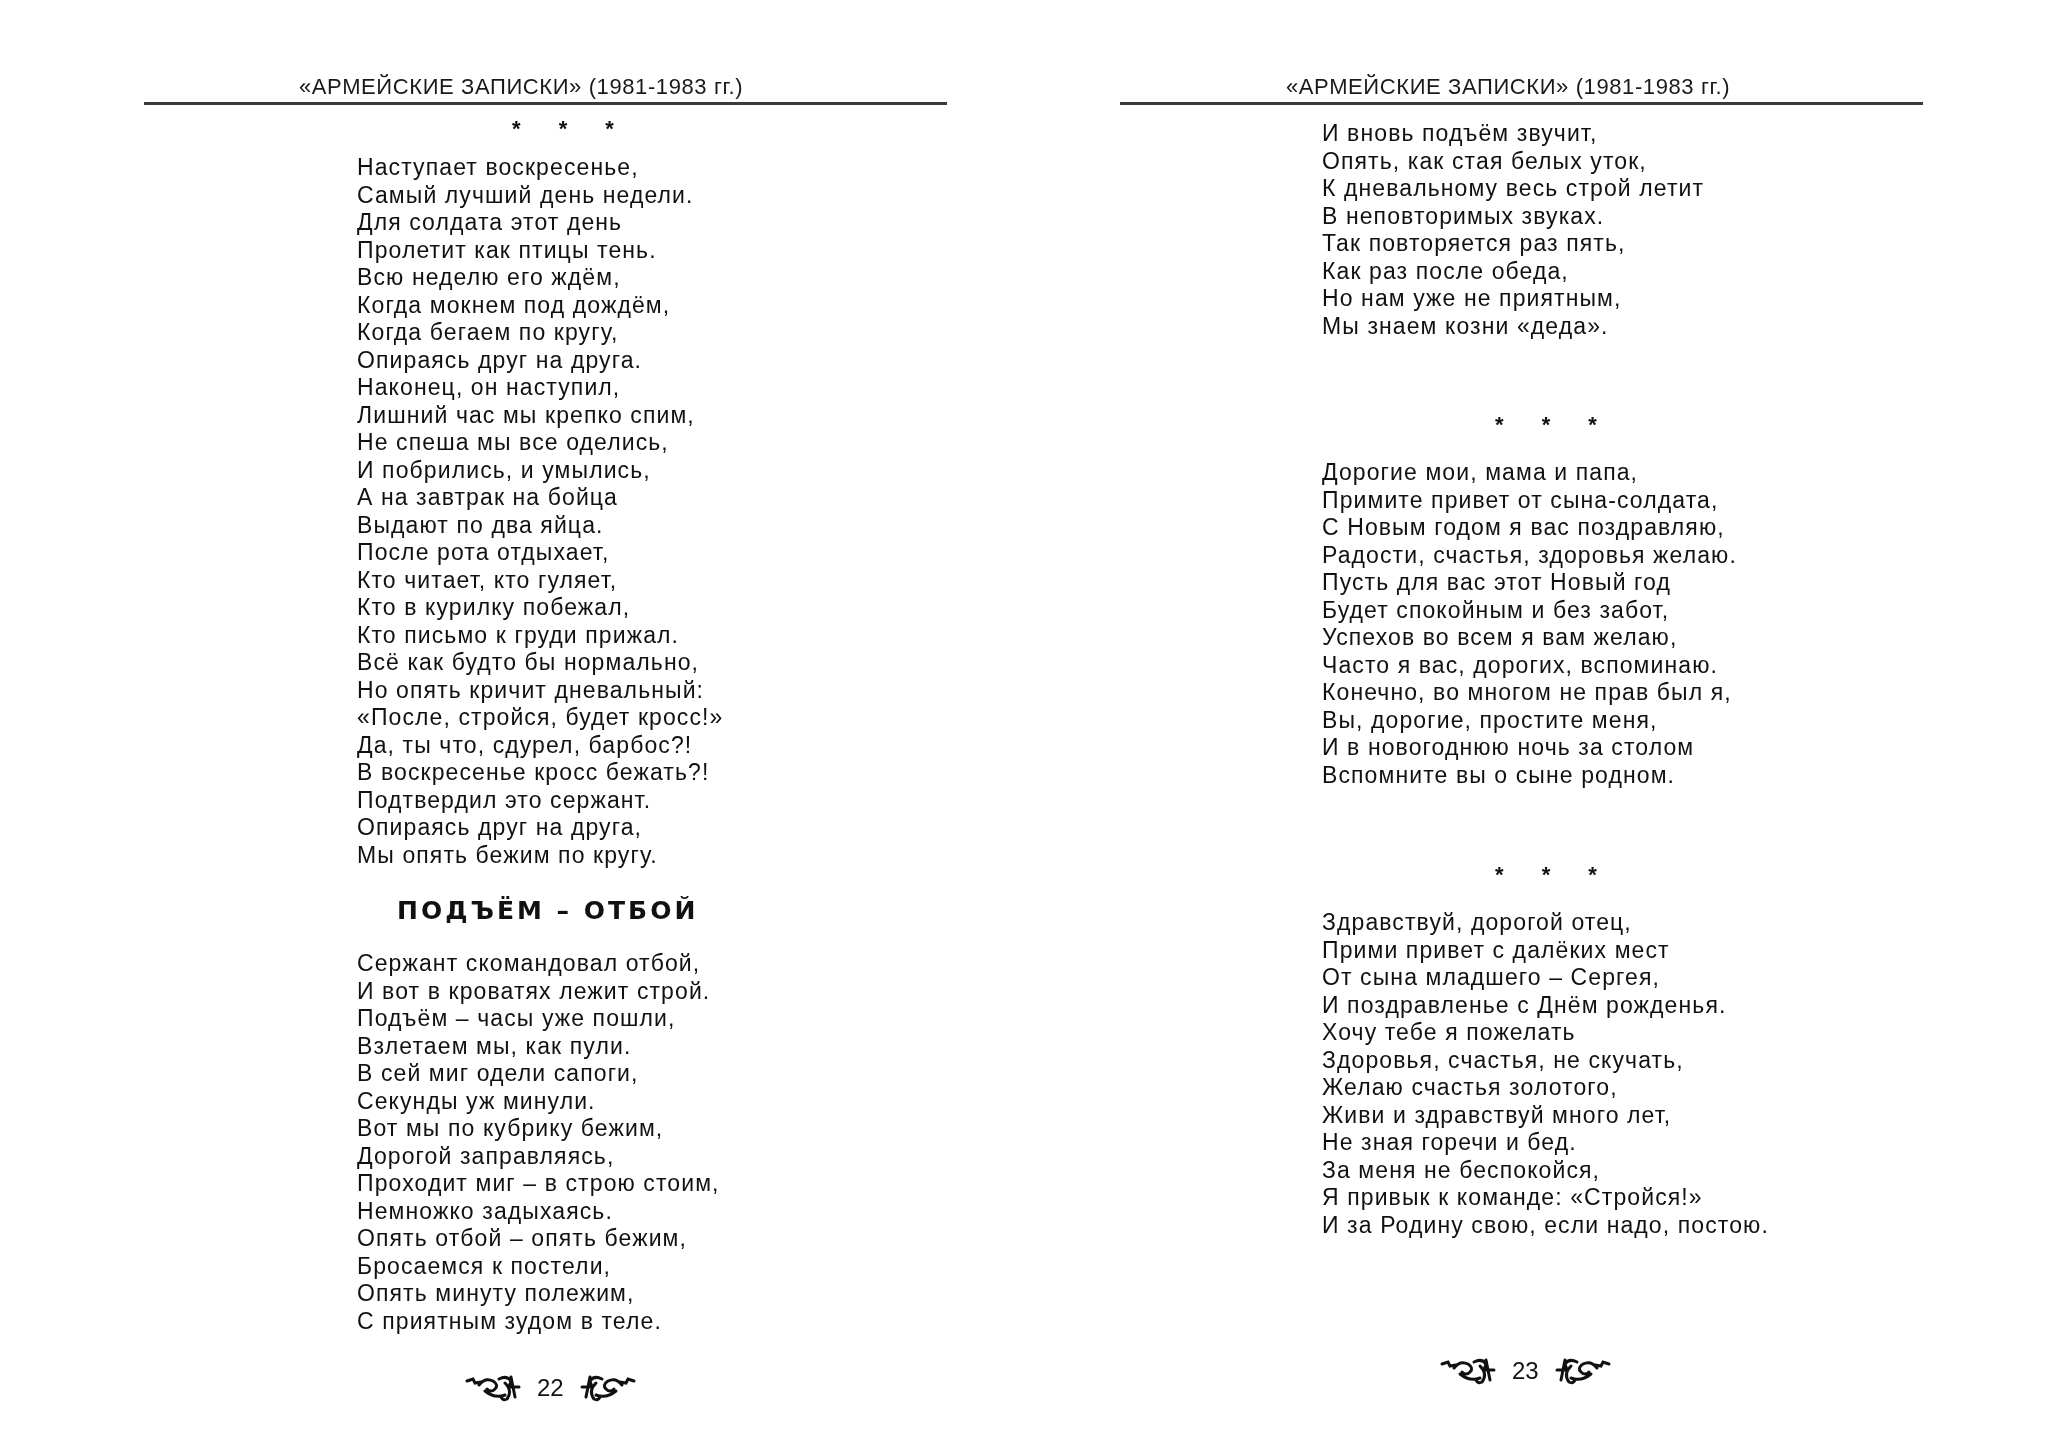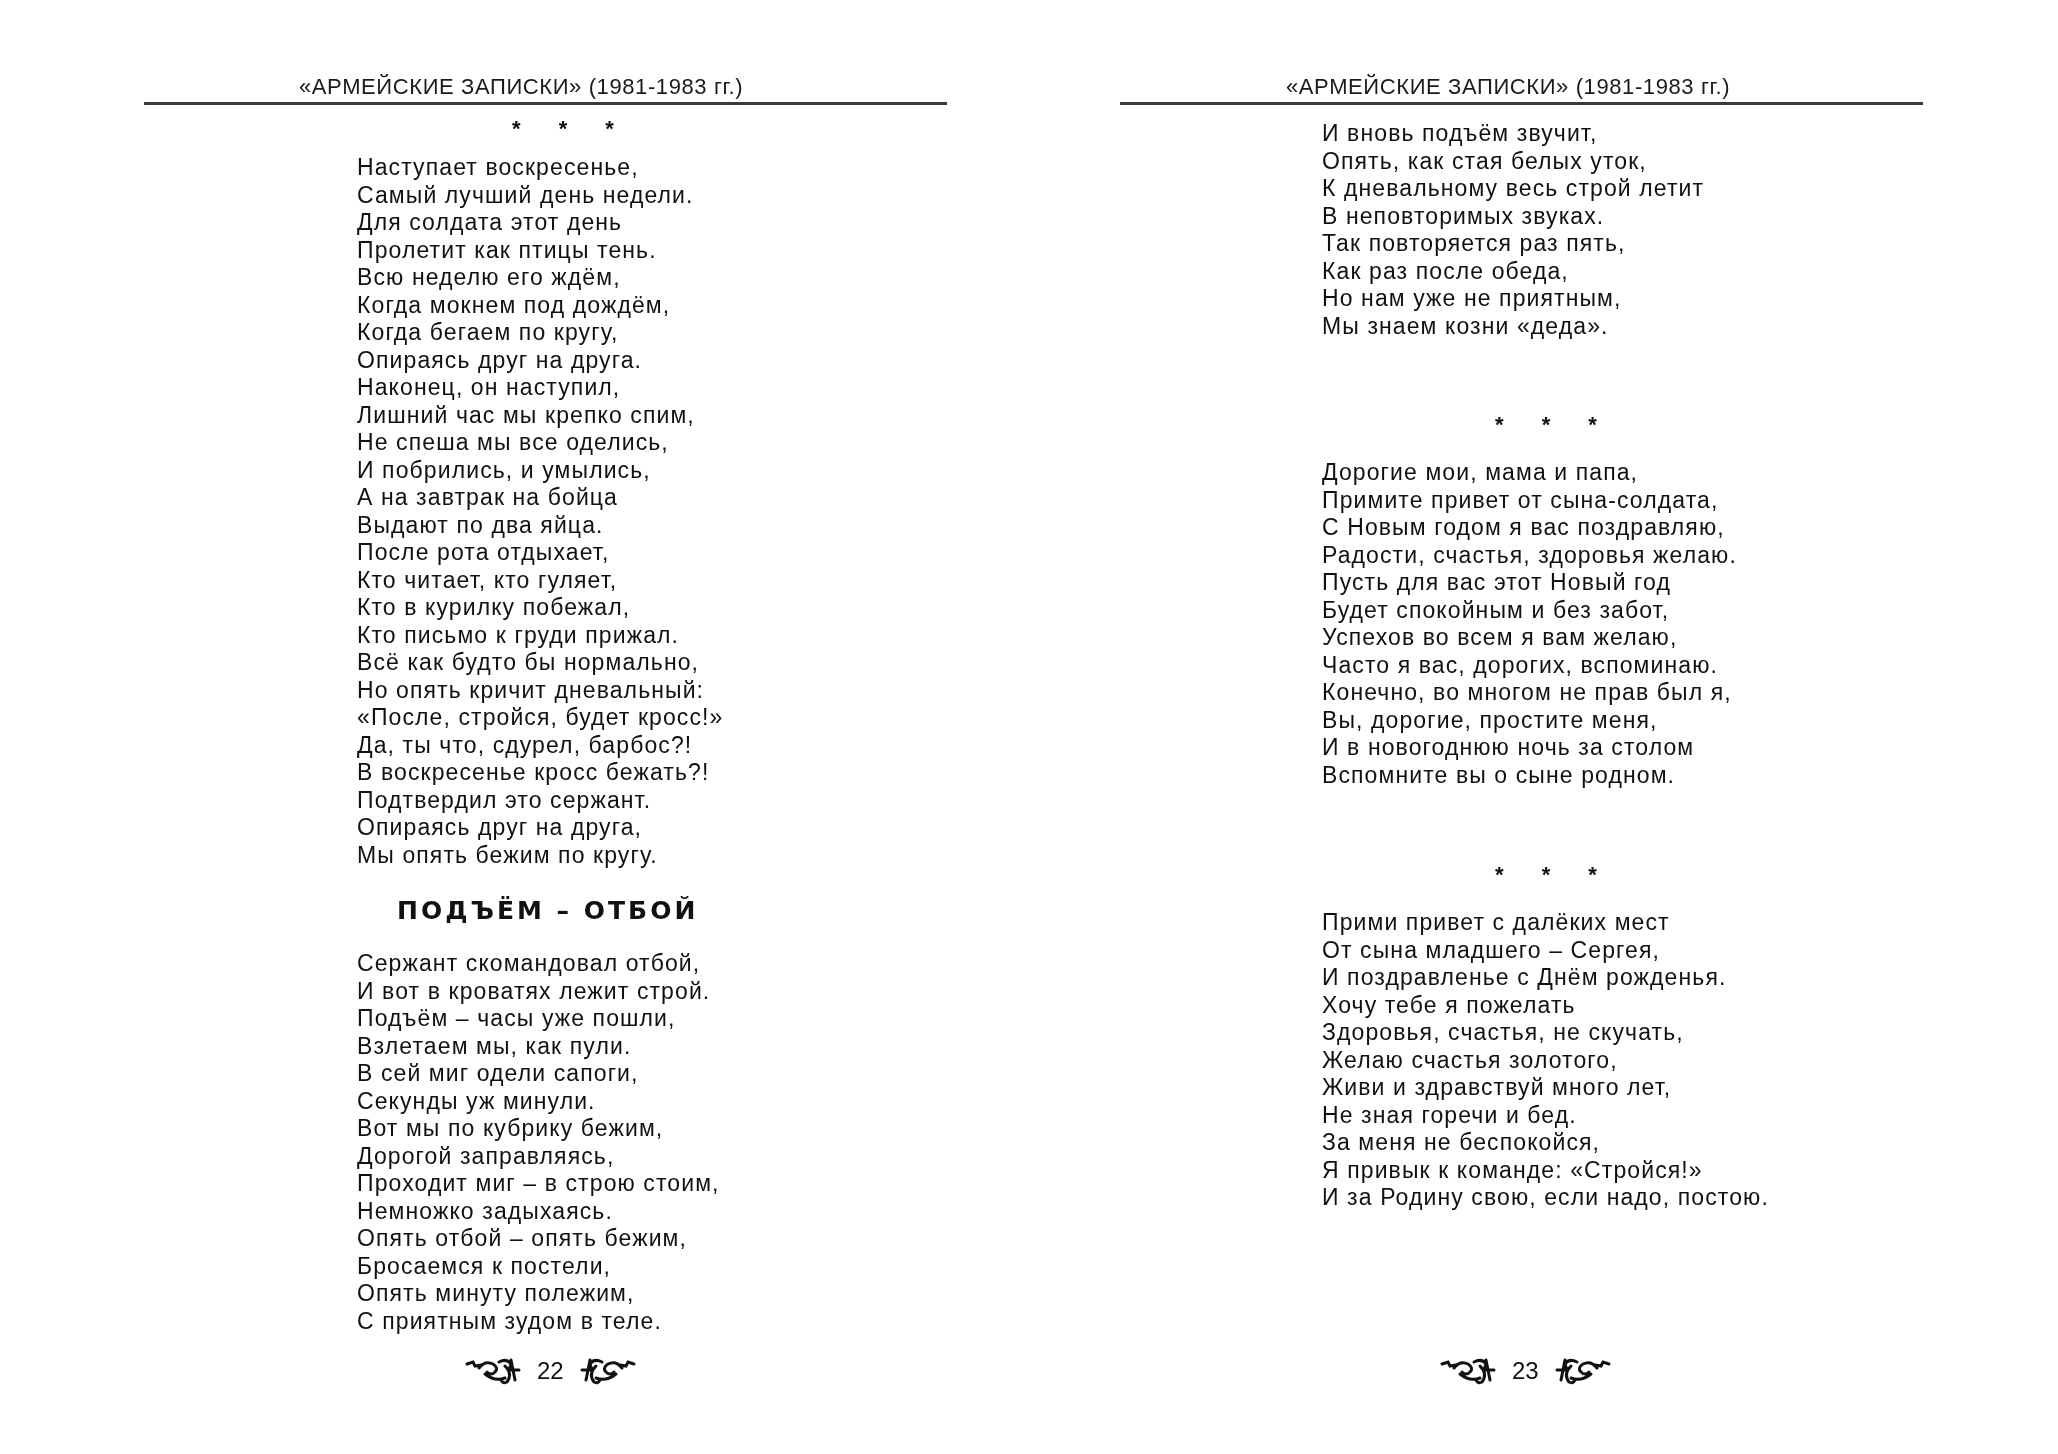--- a/index.html
+++ b/index.html
@@ -66,21 +66,21 @@
     <div>Вот мы по кубрику бежим,</div>
     <div>Дорогой заправляясь,</div>
     <div>Проходит миг – в строю стоим,</div>
     <div>Немножко задыхаясь.</div>
     <div>Опять отбой – опять бежим,</div>
     <div>Бросаемся к постели,</div>
     <div>Опять минуту полежим,</div>
     <div>С приятным зудом в теле.</div>
   </div>
 
-  <div class="folio" style="left:465px;">
+  <div class="folio" style="left:465px;margin-top:17px;">
     <svg class="orn" viewBox="0 0 58 30">
       <path d="M2 8 L8 6 L10 10 L16 9 M14 12 Q20 4 28 8 Q34 12 30 16 Q26 20 22 16 M34 6 Q42 2 46 8 L44 14 M40 10 Q48 18 42 26 Q38 28 36 24 M46 4 L50 24 M44 14 L54 14 M20 18 Q30 26 40 22" stroke="#111" stroke-width="3" fill="none" stroke-linecap="round"></path>
     </svg>
     <span>22</span>
     <svg class="orn" viewBox="0 0 58 30" style="transform:scaleX(-1);">
       <path d="M2 8 L8 6 L10 10 L16 9 M14 12 Q20 4 28 8 Q34 12 30 16 Q26 20 22 16 M34 6 Q42 2 46 8 L44 14 M40 10 Q48 18 42 26 Q38 28 36 24 M46 4 L50 24 M44 14 L54 14 M20 18 Q30 26 40 22" stroke="#111" stroke-width="3" fill="none" stroke-linecap="round"></path>
     </svg>
   </div>
 </div>
 
@@ -112,20 +112,21 @@
     <div>Часто я вас, дорогих, вспоминаю.</div>
     <div>Конечно, во многом не прав был я,</div>
     <div>Вы, дорогие, простите меня,</div>
     <div>И в новогоднюю ночь за столом</div>
     <div>Вспомните вы о сыне родном.</div>
   </div>
 
   <div class="stars" style="left:466px; top:862px;">* * *</div>
 
   <div class="poem" style="left:293px; top:909px;">
+    <div>Здравствуй, дорогой отец,</div>
     <div>Прими привет с далёких мест</div>
     <div>От сына младшего – Сергея,</div>
     <div>И поздравленье с Днём рожденья.</div>
     <div>Хочу тебе я пожелать</div>
     <div>Здоровья, счастья, не скучать,</div>
     <div>Желаю счастья золотого,</div>
     <div>Живи и здравствуй много лет,</div>
     <div>Не зная горечи и бед.</div>
     <div>За меня не беспокойся,</div>
     <div>Я привык к команде: «Стройся!»</div>

